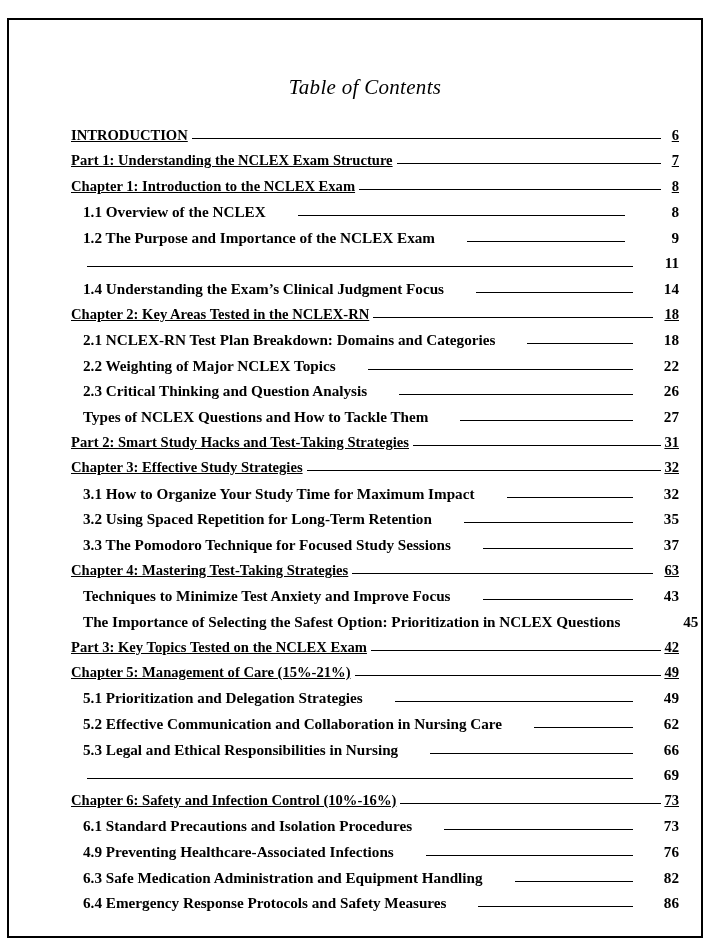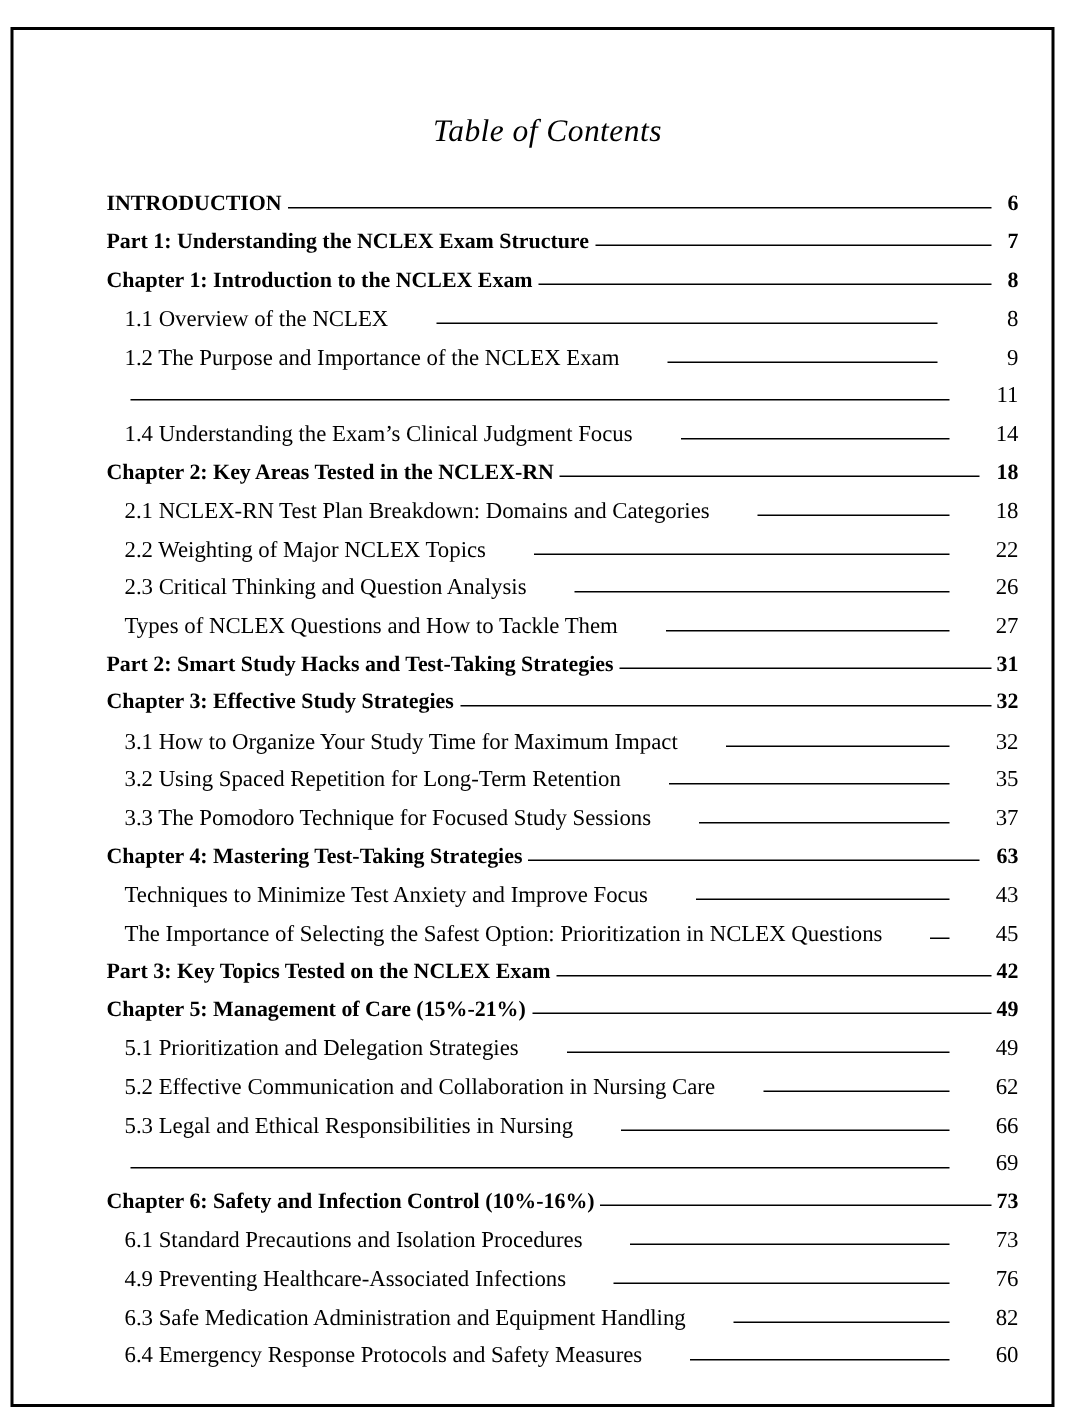--- a/index.html
+++ b/index.html
@@ -90,28 +90,29 @@
   .toc-row .page-num {
     flex: 0 0 auto;
     text-align: right;
     min-width: 18px;
   }
 
   
   .level-1 {
     font-weight: bold;
     padding-left: 0px;
+    text-decoration: underline;
   }
   .level-1 .page-num {
     font-weight: bold;
   }
 
   
   .level-2 {
-    font-weight: normal;
+    font-weight: bold;
     padding-left: 12px;
     font-size: 15.2px;
     gap: 28px;
   }
 
   
   .gap-before-num .leader::after {
     right: 8px;
   }
 </style>
@@ -268,18 +269,18 @@
           <span class="page-num">76</span>
         </li>
         <li class="toc-row level-2">
           <span class="entry-text">6.3 Safe Medication Administration and Equipment Handling</span>
           <span class="leader"></span>
           <span class="page-num">82</span>
         </li>
         <li class="toc-row level-2">
           <span class="entry-text">6.4 Emergency Response Protocols and Safety Measures</span>
           <span class="leader"></span>
-          <span class="page-num">60</span>
+          <span class="page-num">86</span>
         </li>
       </ul>
 
   </div>
 </div>
 
 </body></html>

